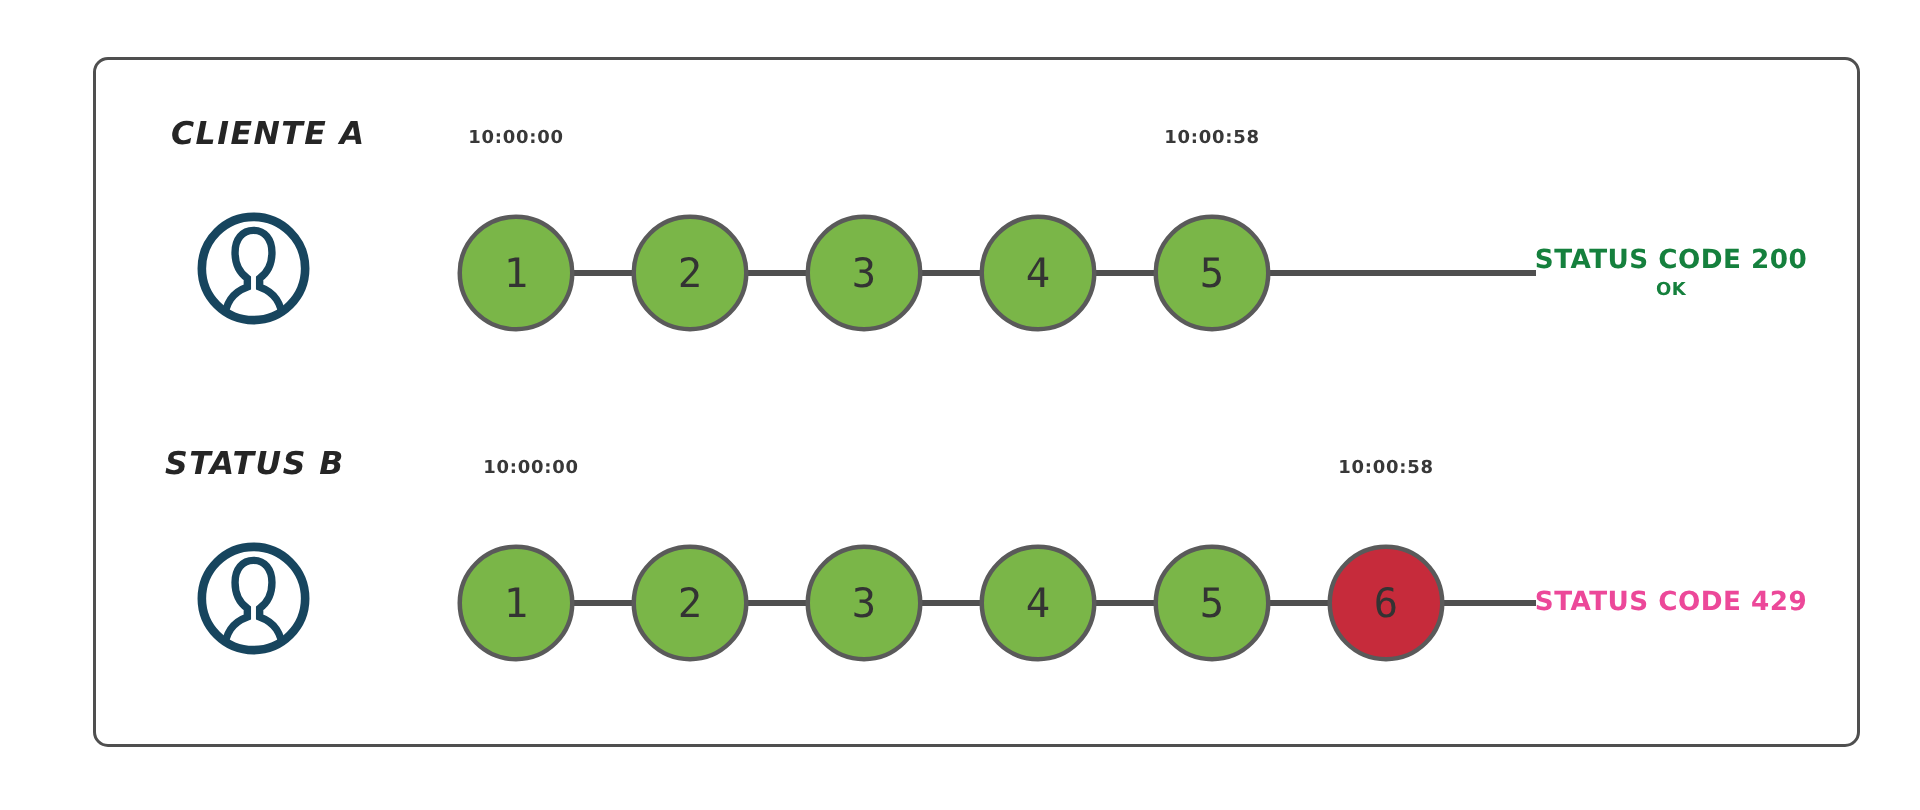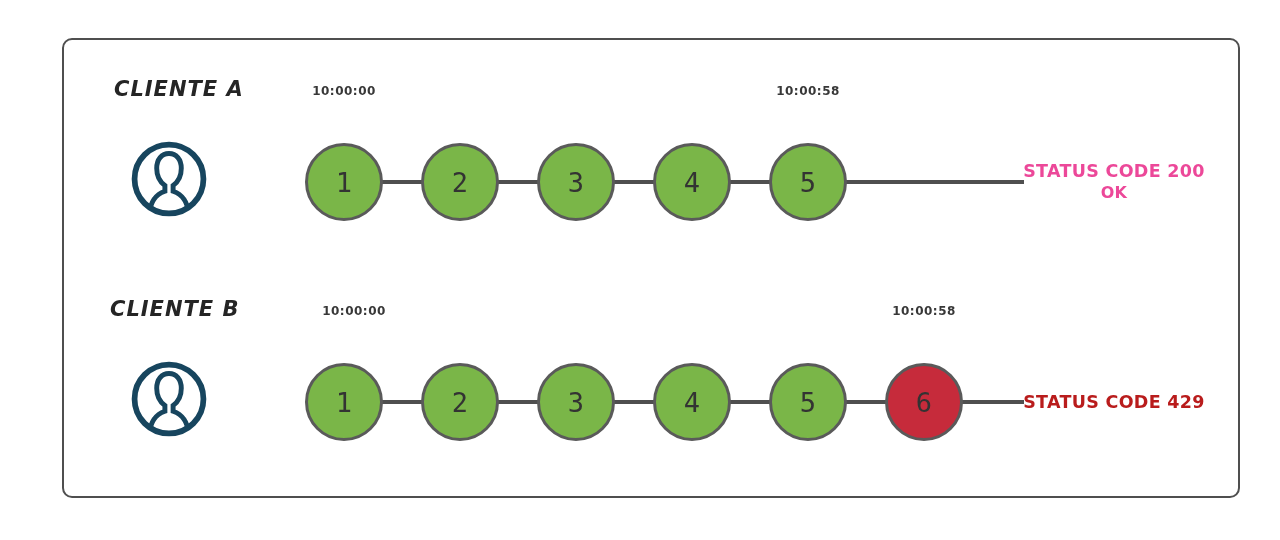--- a/index.html
+++ b/index.html
@@ -97,21 +97,21 @@
     transform: translateY(-50%);
     width: 210px;
     text-align: center;
     font-weight: bold;
     font-size: 17.5px;
     line-height: 1.3;
     letter-spacing: 0.3px;
     white-space: nowrap;
   }
   .status .status-sub {
-    font-size: 16px;
+    font-size: 12px;
     letter-spacing: 0.2px;
   }
 </style>
 </head>
 <body>
 
 <div class="stage">
   <div class="panel">
 
     <section class="row row-a">
@@ -134,28 +134,28 @@
 
       <div class="track-line"></div>
       <div>
           <div class="circle success" style="left: 241px;">1</div>
           <div class="circle success" style="left: 357px;">2</div>
           <div class="circle success" style="left: 473px;">3</div>
           <div class="circle success" style="left: 589px;">4</div>
           <div class="circle success" style="left: 705px;">5</div>
         </div>
 
-      <div class="status" style="color: #ec4899;">
+      <div class="status" style="color: #15803d;">
         <div>STATUS CODE 200</div>
         <div class="status-sub">OK</div>
       </div>
     </section>
 
     <section class="row row-b">
-      <div class="client-label" style="left:46px">CLIENTE B</div>
+      <div class="client-label" style="left:46px">STATUS B</div>
 
       <svg class="avatar" viewBox="0 0 100 100">
         <defs>
             <clipPath id="clipB">
               <circle cx="50" cy="50" r="41"></circle>
             </clipPath>
           </defs>
         <circle cx="50" cy="50" r="42" fill="#ffffff" stroke="#17455e" stroke-width="7"></circle>
         <g clip-path="url(#clipB)" fill="none" stroke="#17455e" stroke-width="6">
           <path d="M26 97 C26 77 34 69 45 65 L45 58 C38 53 35 45 35 37 C35 26 41 19 50 19 C59 19 65 26 65 37 C65 45 62 53 55 58 L55 65 C66 69 74 77 74 97"></path>
@@ -168,19 +168,19 @@
       <div class="track-line"></div>
       <div>
           <div class="circle success" style="left: 241px;">1</div>
           <div class="circle success" style="left: 357px;">2</div>
           <div class="circle success" style="left: 473px;">3</div>
           <div class="circle success" style="left: 589px;">4</div>
           <div class="circle success" style="left: 705px;">5</div>
           <div class="circle rejected" style="left: 821px;">6</div>
         </div>
 
-      <div class="status" style="color: #b91c1c; text-align: center;">
+      <div class="status" style="color: #ec4899; text-align: center;">
         <div>STATUS CODE 429</div>
       </div>
     </section>
 
   </div>
 </div>
 
 </body></html>

